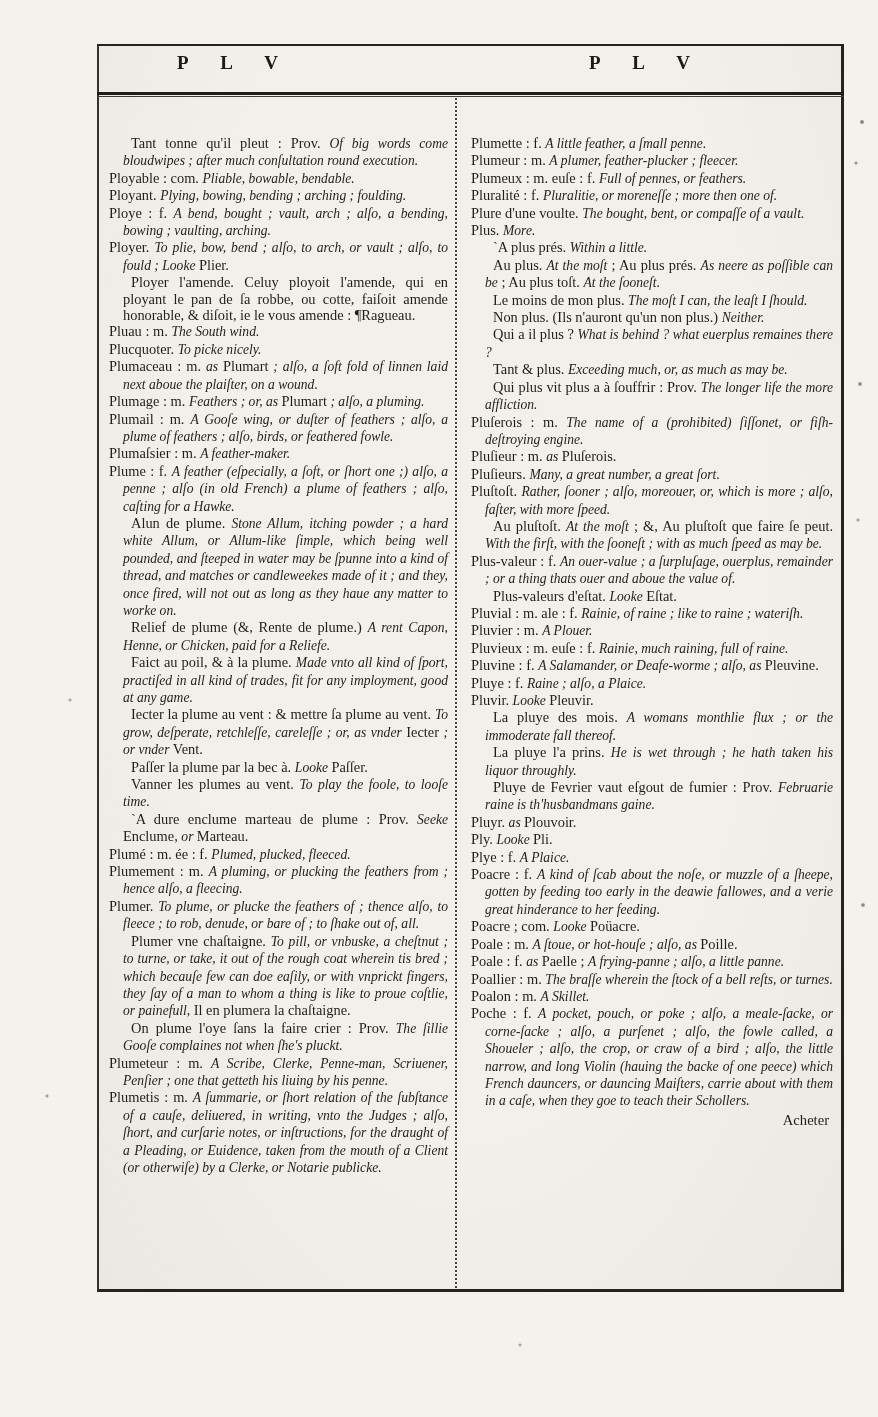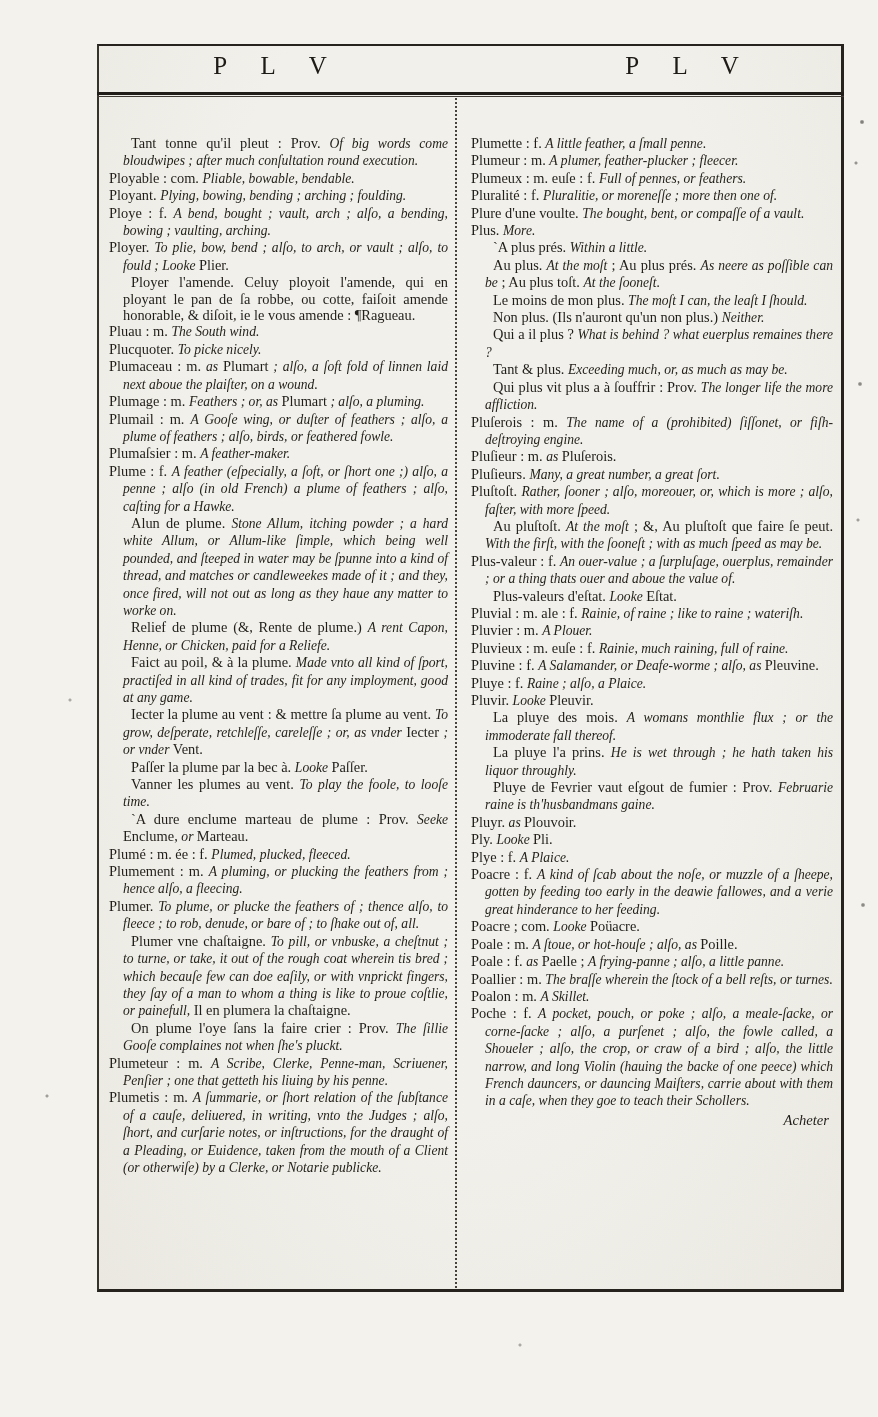--- a/index.html
+++ b/index.html
@@ -22,22 +22,22 @@
   #frame{
     position:absolute;left:97px;top:44px;width:747px;height:1248px;
     border-top:2px solid #26231e;
     border-left:2px solid #36332d;
     border-right:3px solid #26231e;
     border-bottom:3px solid #26231e;
     background:radial-gradient(ellipse at 50% 38%, #f1f0ea 55%, #eae8e1 100%);
     box-sizing:border-box;
   }
   .runhead{
-    position:absolute;top:6px;width:200px;text-align:center;
-    font-size:25px;font-weight:normal;letter-spacing:14px;color:#1e1b16;
+    position:absolute;top:6px;width:200px;text-align:left;
+    font-size:19px;font-weight:bold;letter-spacing:14px;color:#1e1b16;
   }
   #runhead-left{left:78px;}
   #runhead-right{left:490px;}
   #header-rule{
     position:absolute;left:-2px;top:46px;width:747px;height:5px;
     border-top:3px solid #201d18;border-bottom:1px solid #403c35;
     box-sizing:border-box;
   }
   #divider{
     position:absolute;left:356px;top:52px;height:1190px;width:0;
@@ -50,21 +50,21 @@
     margin-top:32px;
   }
   #col-left{left:10px;width:339px;}
   #col-right{left:372px;width:362px;}
   .entry{margin:0;padding-left:14px;text-indent:-14px;}
   .entry.sub{text-indent:8px;}
   .ro{font-size:14.4px;color:#211e19;}
   .it{font-style:italic;font-size:13.6px;color:#26231d;}
   .catchword{
     margin:2px 4px 0 0;text-align:right;font-size:14.6px;color:#211e19;
-    padding-left:0;text-indent:0;font-style:italic;
+    padding-left:0;text-indent:0;
   }
 </style>
 </head>
 <body>
 
 <div id="page">
   <div id="frame">
     <div class="runhead" id="runhead-left">P L V</div>
     <div class="runhead" id="runhead-right">P L V</div>
     <div id="header-rule"></div>

